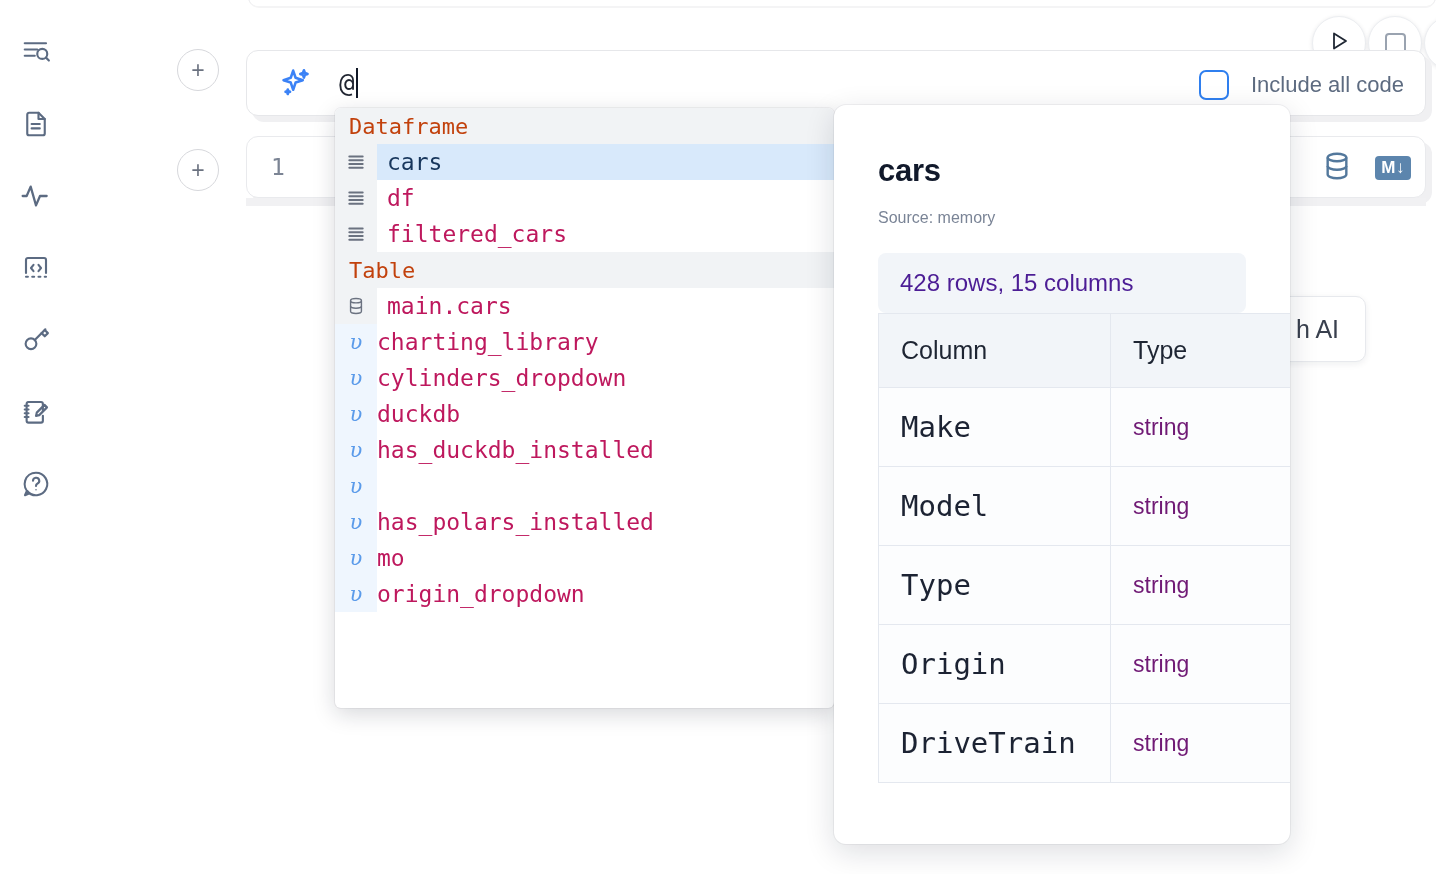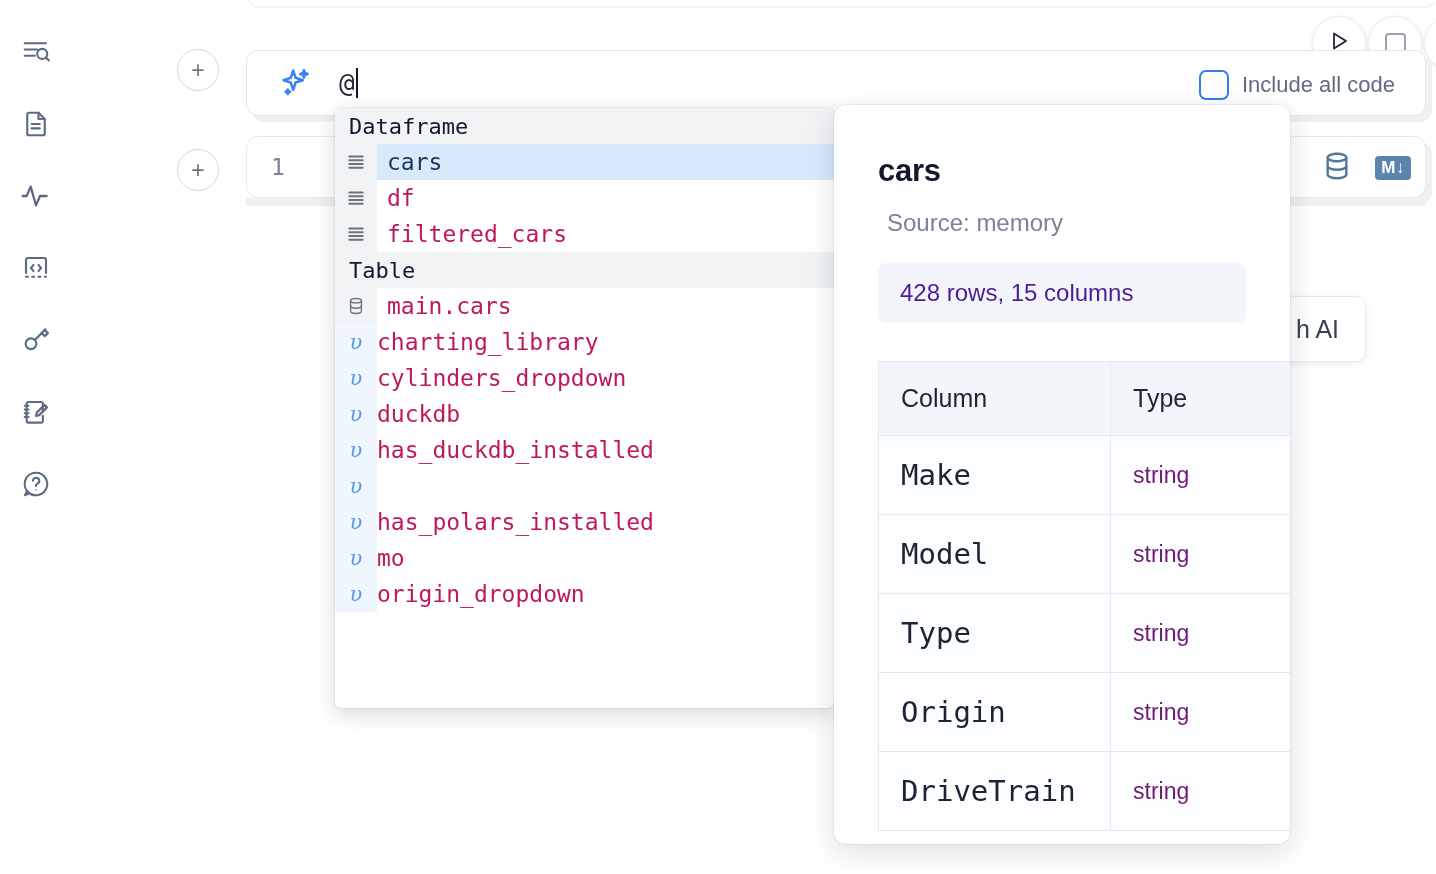--- a/index.html
+++ b/index.html
@@ -63,21 +63,21 @@
     position:relative; letter-spacing:0;
   }
   #prompt-caret {
     display:inline-block; width:2px; height:30px; background:#111827;
     vertical-align:-6px; margin-left:1px;
   }
 
   
   #include-all-code {
     position:absolute; left:1199px; top:70px;
-    display:flex; align-items:center; gap:13px;
+    display:flex; align-items:center; gap:22px;
   }
   #include-checkbox {
     width:30px; height:30px; border:2.5px solid #2f7fef; border-radius:7px;
     background:#fff;
   }
   #include-label { font-size:22px; color:#5d6b80; }
 
   
   .round-ctl {
     position:absolute; width:54px; height:54px; border-radius:50%;
@@ -129,21 +129,21 @@
 
   
   #autocomplete {
     position:absolute; left:335px; top:108px; width:499px; height:600px;
     background:#ffffff; border-radius:6px;
     box-shadow:0 6px 22px rgba(16,24,40,.17), 0 0 0 1px rgba(16,24,40,.05);
     overflow:hidden;
   }
   .ac-section {
     height:36px; background:#f1f3f5; display:flex; align-items:center;
-    padding-left:14px; font-size:22px; color:#0f172a;
+    padding-left:14px; font-size:22px; color:#c2410c;
   }
   .ac-row {
     height:36px; display:flex; align-items:center; position:relative;
     background:#fff;
   }
   .ac-row.selected { background:#d8e9fb; }
   .ac-gutter {
     width:42px; height:36px; background:#f1f3f5;
     display:flex; align-items:center; justify-content:center;
     flex:0 0 auto; color:#6b7280;
@@ -161,27 +161,27 @@
   .ac-var .ac-name { padding-left:0; }
 
   
   #docs-panel {
     position:absolute; left:834px; top:105px; width:456px; height:739px;
     background:#fff; border-radius:12px;
     box-shadow:0 8px 30px rgba(16,24,40,.14), 0 0 0 1px rgba(16,24,40,.05);
     overflow:hidden; padding:48px 44px 0;
   }
   #docs-title { font-size:31px; font-weight:700; color:#11192b; letter-spacing:-.3px; }
-  #docs-source { margin-top:20px; font-size:24px; color:#7a8496;margin-left:9px; }
+  #docs-source { margin-top:20px; font-size:16px; color:#7a8496; }
   #docs-shape {
     margin-top:26px; background:#f2f5f9; border-radius:8px;
     padding:16px 22px; font-size:24px; color:#4c1d95;
   }
   #docs-table {
-    margin-top:38px; width:440px; border-collapse:collapse;
+    width:440px; border-collapse:collapse;
     border:1px solid #e4e8ef;
   }
   #docs-table th, #docs-table td {
     border:1px solid #e4e8ef; text-align:left;
     padding:22px 0 22px 22px; height:74px;
   }
   #docs-table th { background:#f2f5f9; font-weight:400; font-size:25px; color:#1e2533; }
   #docs-table td.col-name {
     font-family:"DejaVu Sans Mono","Liberation Mono",monospace;
     font-size:29px; color:#1c2333; background:#fcfdfe;

